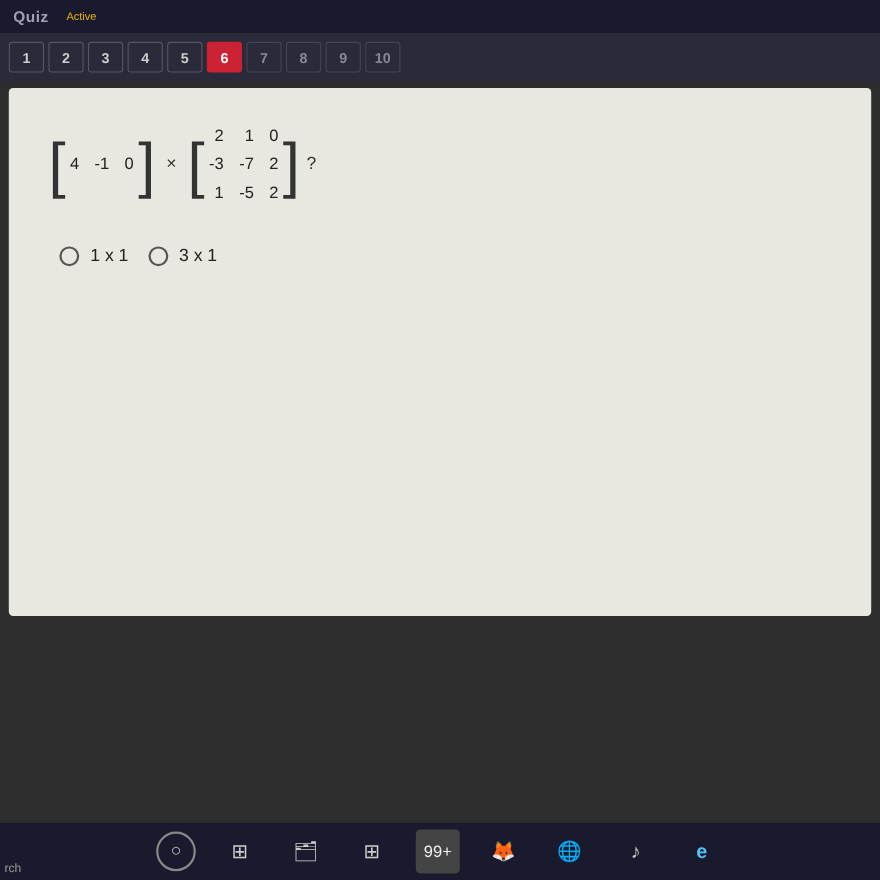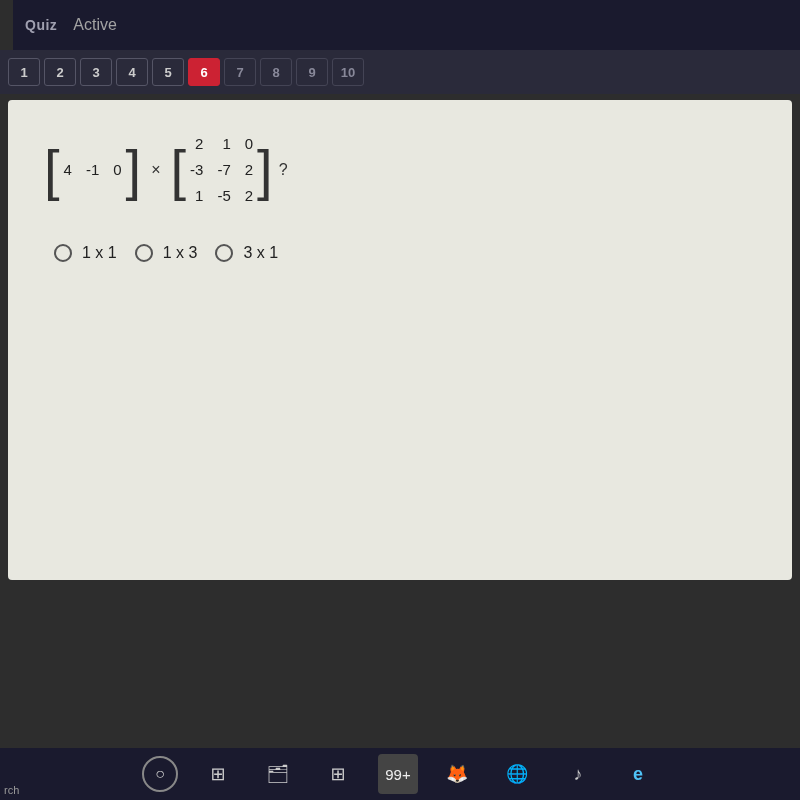--- a/index.html
+++ b/index.html
@@ -7,36 +7,35 @@
       width: 800px;
       height: 800px;
       overflow: hidden;
       font-family: Arial, sans-serif;
       background: #2d2d2d;
     }
 
     
     .top-bar {
       background: #1a1a2e;
-      height: 50px;
+      height: 30px;
       display: flex;
       align-items: center;
       padding: 0 12px;
       gap: 16px;
-      margin-left: 13px;
     }
     .quiz-label {
       color: #a0a0b0;
       font-size: 14px;
       font-weight: 600;
       letter-spacing: 0.5px;
     }
     .active-badge {
-      color: #a3a3a3;
-      font-size: 16px;
+      color: #eab308;
+      font-size: 10px;
       text-align: center;
     }
 
     
     .tabs-bar {
       background: #2a2a3a;
       height: 44px;
       display: flex;
       align-items: center;
       padding: 0 8px;
@@ -267,24 +266,20 @@
     <span class="question-mark">?</span>
   </div>
 
   <div class="options-list">
     <div class="option-item">
       <div class="radio-circle"></div>
       <span class="option-label">1 x 1</span>
     </div>
     <div class="option-item">
       <div class="radio-circle"></div>
-      <span class="option-label">1 x 3</span>
-    </div>
-    <div class="option-item">
-      <div class="radio-circle"></div>
       <span class="option-label">3 x 1</span>
     </div>
   </div>
 
 </div>
 
 <div class="taskbar">
   <div class="taskbar-search">
     <span>○</span>
   </div>

